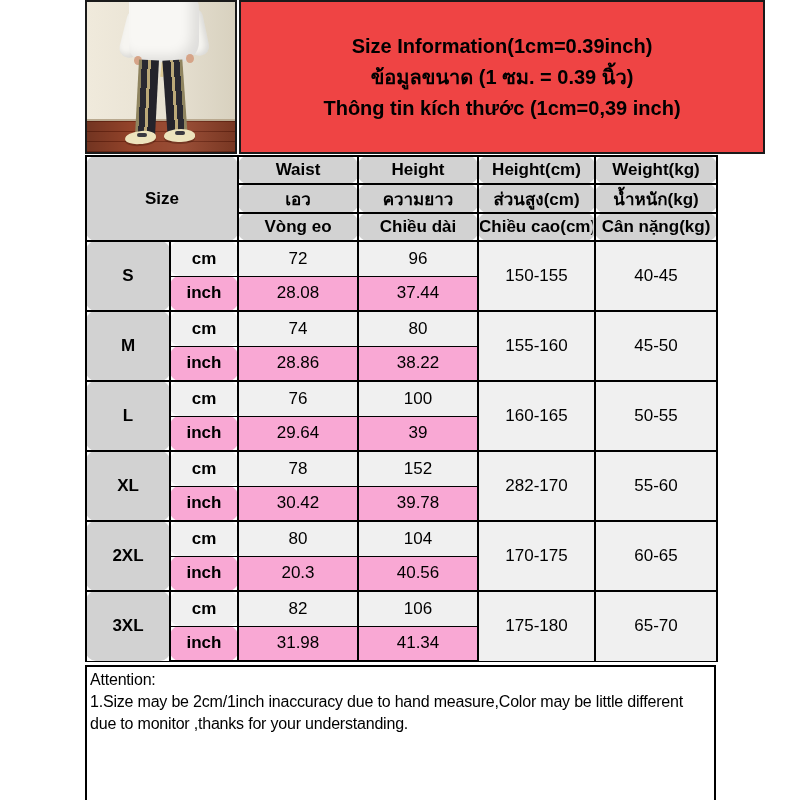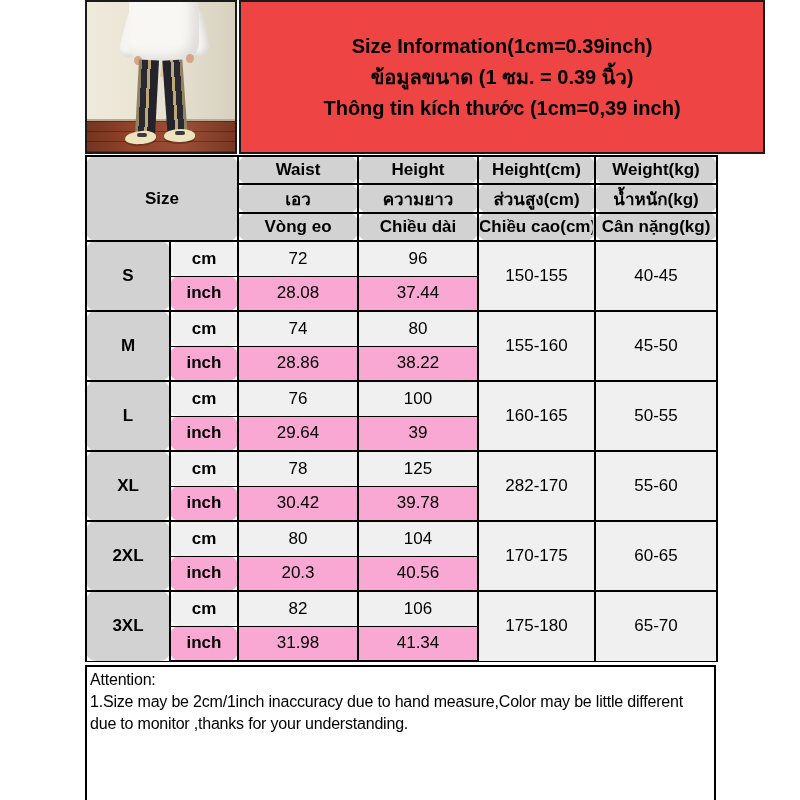--- a/index.html
+++ b/index.html
@@ -191,21 +191,21 @@
         <tr class="sub">
           <th class="cell-white">inch</th>
           <td class="cell-white">29.64</td>
           <td class="cell-white">39</td>
         </tr>
 
         <tr class="grp">
           <th class="szlabel" rowspan="2">XL</th>
           <th class="cell-light">cm</th>
           <td class="cell-light">78</td>
-          <td class="cell-light">125</td>
+          <td class="cell-light">152</td>
           <td class="cell-light" rowspan="2">282-170</td>
           <td class="cell-light" rowspan="2">55-60</td>
         </tr>
         <tr class="sub">
           <th class="cell-white">inch</th>
           <td class="cell-white">30.42</td>
           <td class="cell-white">39.78</td>
         </tr>
 
         <tr class="grp">

